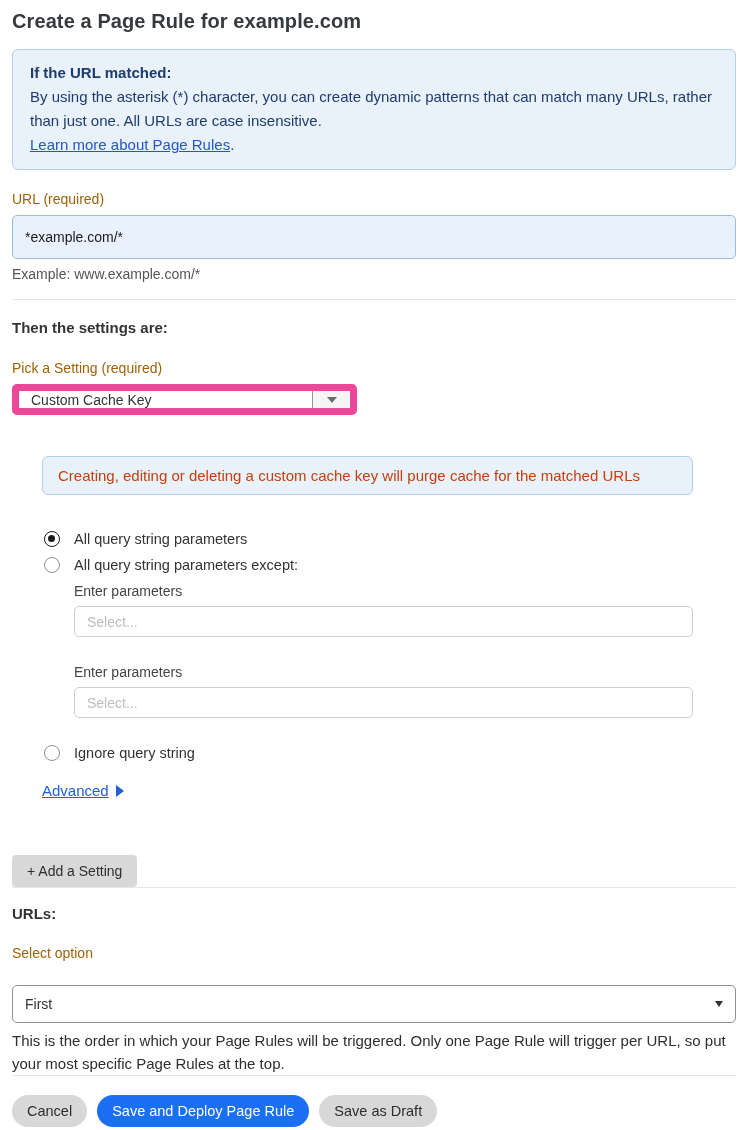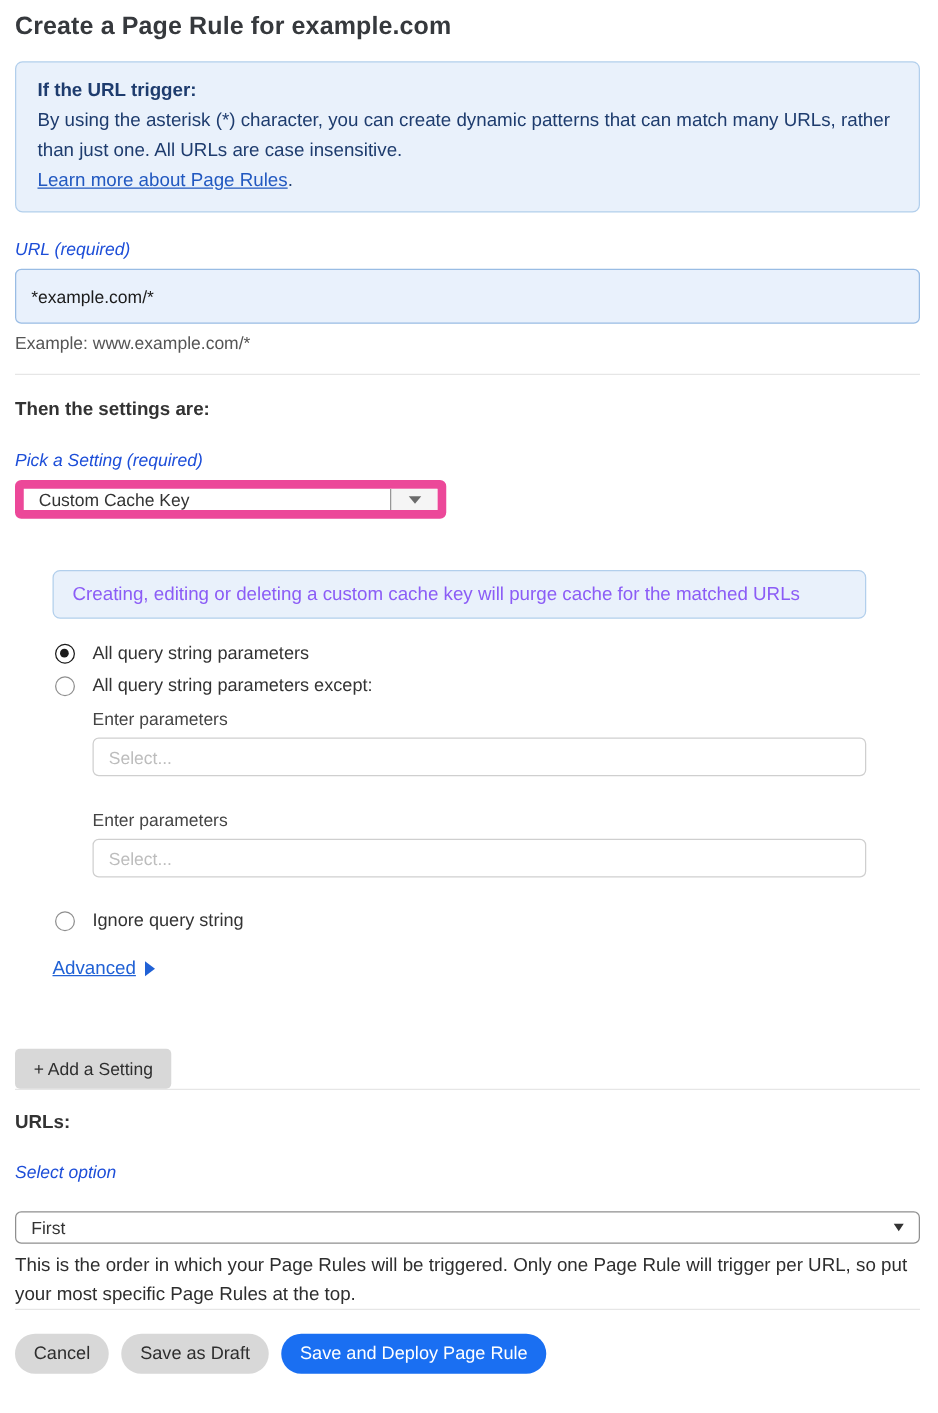--- a/index.html
+++ b/index.html
@@ -21,21 +21,21 @@
     border: 1px solid #b2cfec;
     border-radius: 6px;
     padding: 11px 17px 12px 17px;
     color: #1e3c6e;
     font-size: 15px;
     line-height: 24px;
     margin-bottom: 21px;
   }
   .info-box .info-heading { font-weight: bold; }
   .info-link { color: #2158c0; text-decoration: underline; cursor: pointer; }
-  .field-label { font-size: 14px; color: #1d4ed8; margin: 0 0 8px 0; font-style: italic; }
+  .field-label { font-size: 14px; color: #a16207; margin: 0 0 8px 0; }
   .url-input {
     width: 100%; height: 44px;
     background: #e9f1fc;
     border: 1px solid #99bce4;
     border-radius: 5px;
     padding: 0 12px;
     font-family: "Liberation Sans", sans-serif;
     font-size: 14px; color: #1b1b1b;
     outline: none;
     display: block;
@@ -66,24 +66,24 @@
     border-right: 5px solid transparent;
     border-top: 6px solid #6b6b6b;
     display: inline-block;
   }
   .setting-body { margin-left: 30px; margin-right: 43px; margin-top: 41px; }
   .notice-box {
     background: #e9f1fb;
     border: 1px solid #b2cfec;
     border-radius: 6px;
     padding: 8px 15px;
-    color: #8b5cf6;
+    color: #c2410c;
     font-size: 15px;
     line-height: 21px;
-    margin-bottom: 20px;
+    margin-bottom: 36px;
   }
   .qs-heading { font-size: 15px; font-weight: bold; color: #333; margin: 0 0 16px 0; }
   .radio-row {
     display: flex; align-items: center; gap: 14px;
     padding-left: 2px; margin-bottom: 10px; cursor: pointer;
   }
   .radio-circle {
     width: 16px; height: 16px; border-radius: 50%;
     border: 1.5px solid #8f8f8f; background: #fff;
     flex: 0 0 auto; position: relative;
@@ -122,21 +122,21 @@
     background: #d8d8d8; color: #2e2e2e;
     border: none; border-radius: 4px;
     padding: 8px 15px; font-size: 14px;
     font-family: "Liberation Sans", sans-serif;
     cursor: pointer; display: inline-block;
   }
   .hr-after-add { margin-top: 13px; }
   .order-heading { margin-top: 17px; }
   .order-label { margin-top: 23px; }
   .order-select {
-    width: 100%; height: 26px;
+    width: 100%; height: 38px;
     border: 1px solid #8f8f8f; border-radius: 5px;
     background: #fff; display: flex; align-items: center;
     justify-content: space-between;
     padding: 0 12px; cursor: pointer; margin-top: 24px;
   }
   .order-select .order-value { font-size: 14px; color: #333; }
   .order-select .tri-down-sm {
     width: 0; height: 0;
     border-left: 4.5px solid transparent;
     border-right: 4.5px solid transparent;
@@ -157,21 +157,21 @@
   .btn-primary { background: #1a6ff2; color: #ffffff; }
 </style>
 </head>
 <body>
 
 
 
 <h1 class="page-title">Create a Page Rule for example.com</h1>
 
 <div class="info-box">
-  <div class="info-heading">If the URL trigger:</div>
+  <div class="info-heading">If the URL matched:</div>
   <div>By using the asterisk (*) character, you can create dynamic patterns that can match many URLs, rather than just one. All URLs are case insensitive.</div>
   <div><a class="info-link">Learn more about Page Rules</a><span>.</span></div>
 </div>
 
 <div class="field-label">URL (required)</div>
 <input class="url-input" type="text" value="*example.com/*" style="">
 <div class="example-text">Example: www.example.com/*</div>
 
 <hr class="divider">
 
@@ -229,18 +229,18 @@
 <div class="order-select">
   <span class="order-value">First</span>
   <span class="tri-down-sm"></span>
 </div>
 <p class="order-help">This is the order in which your Page Rules will be triggered. Only one Page Rule will trigger per URL, so put your most specific Page Rules at the top.</p>
 
 <hr class="divider hr-footer">
 
 <div class="footer-actions">
   <button class="btn btn-gray">Cancel</button>
+  <button class="btn btn-primary">Save and Deploy Page Rule</button>
   <button class="btn btn-gray">Save as Draft</button>
-  <button class="btn btn-primary">Save and Deploy Page Rule</button>
 </div>
 
 
 
 
 </body></html>

